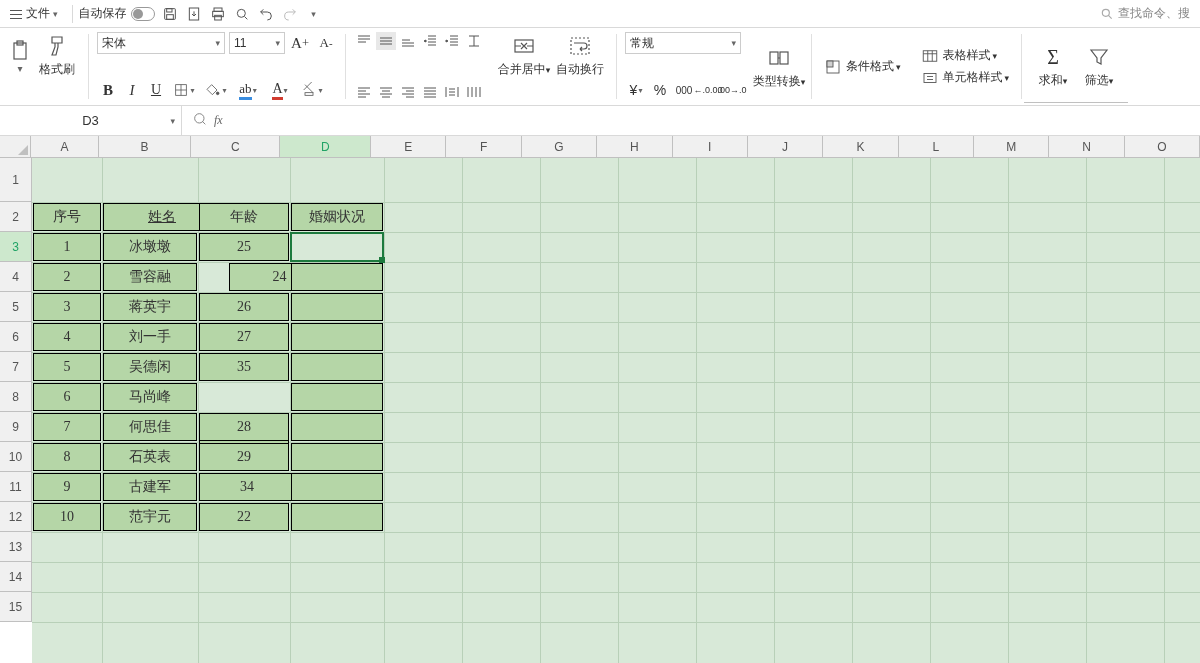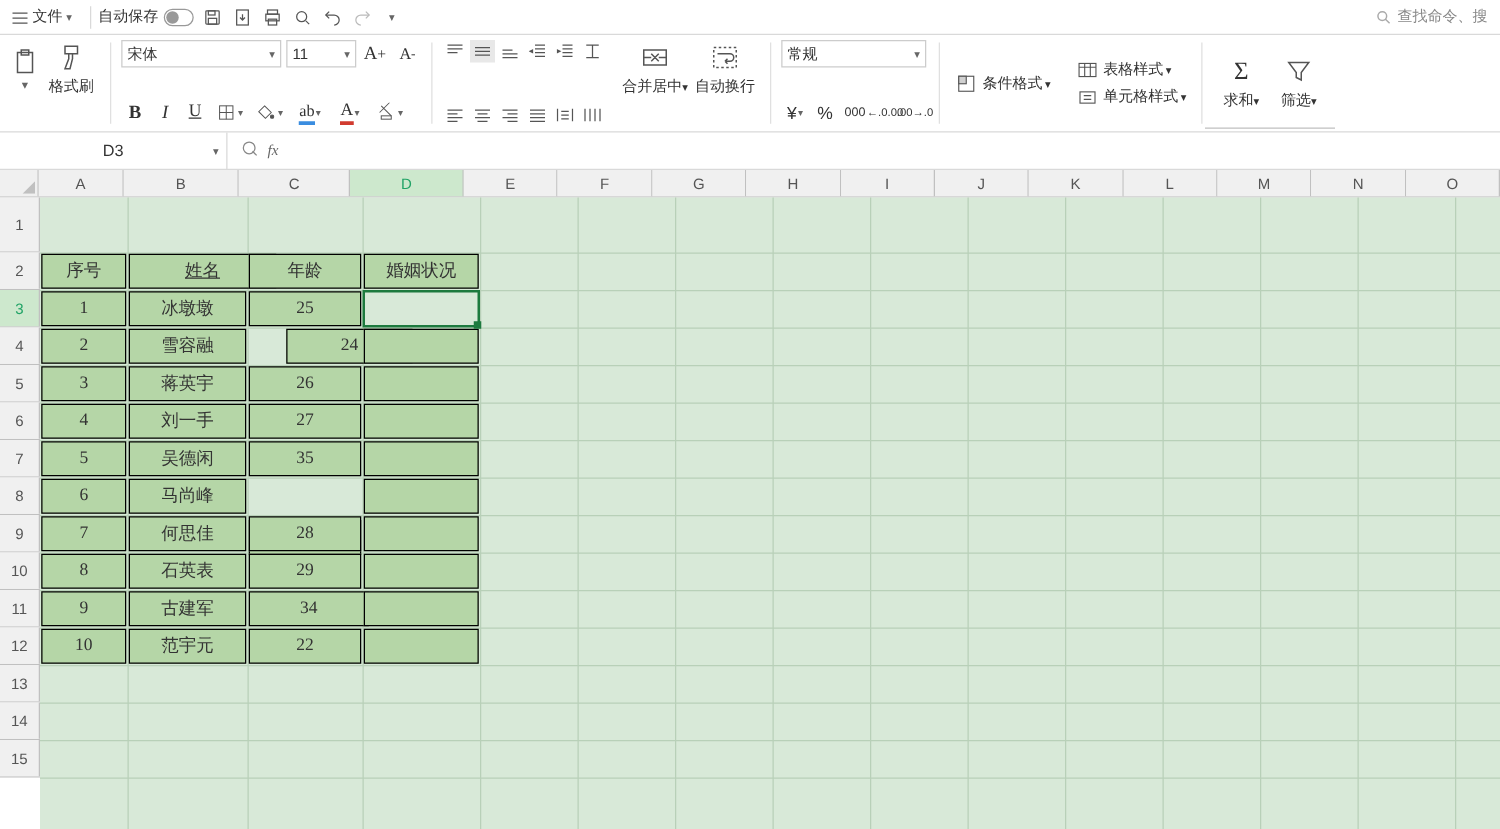--- a/index.html
+++ b/index.html
@@ -308,20 +308,28 @@
           <span>←.0</span>
           <br>
           <span>.00</span>
         </span>
       <span class="ibtn" style="font-size:9px;line-height:1">
           <span>.00</span>
           <br>
           <span>→.0</span>
         </span>
     </div>
+  </div>
+  <div class="bigbtn" style="width:60px">
+    <svg viewBox="0 0 24 24" stroke="#555" fill="none" stroke-width="1.2">
+        <rect x="3" y="6" width="8" height="12"></rect>
+        <rect x="13" y="6" width="8" height="12"></rect>
+        <path d="M11 12h2"></path>
+      </svg>
+    <span class="bigbtn-label"><span>类型转换</span><span style="font-size:9px">▾</span></span>
   </div>
   <div class="rsep"></div>
   <div class="rgroup">
     <div style="display:flex;flex-direction:column;gap:4px;justify-content:center;height:100%">
       <div class="stylebtn">
         <svg viewBox="0 0 24 24" stroke="#555" fill="none" stroke-width="1.2">
             <rect x="4" y="4" width="16" height="16"></rect>
             <rect x="4" y="4" width="8" height="8" fill="#d0d0d0"></rect>
           </svg>
         <span>条件格式</span>

